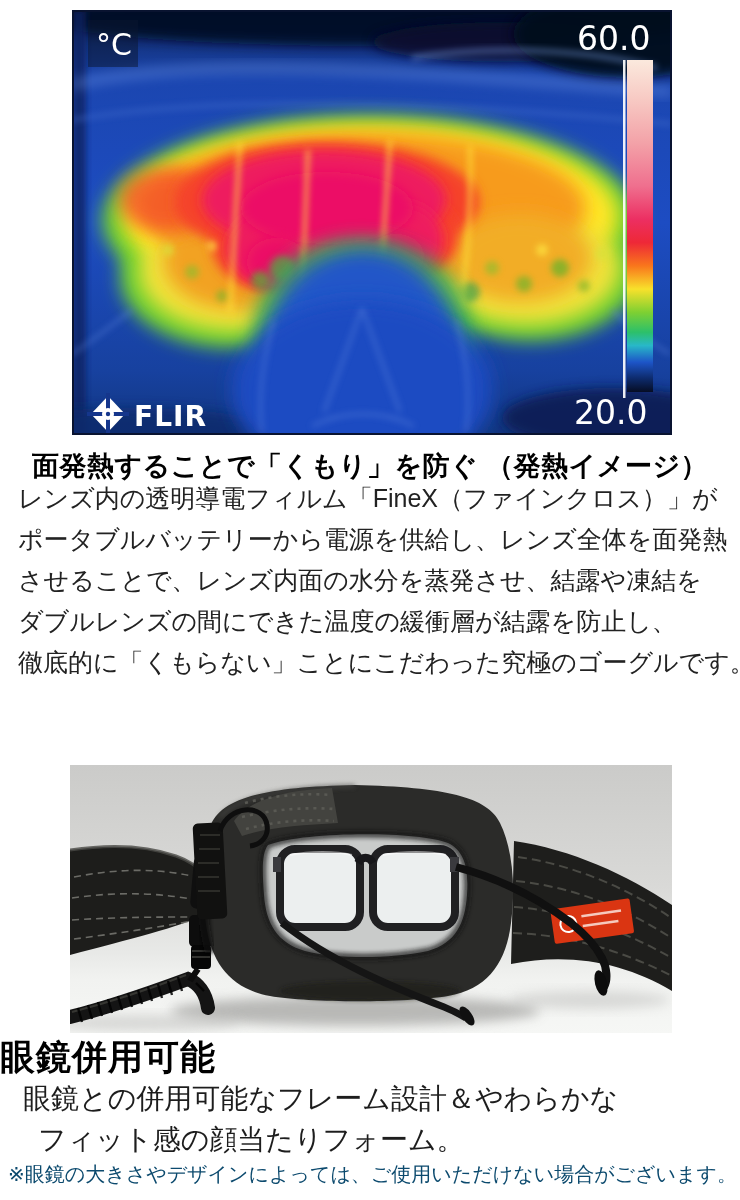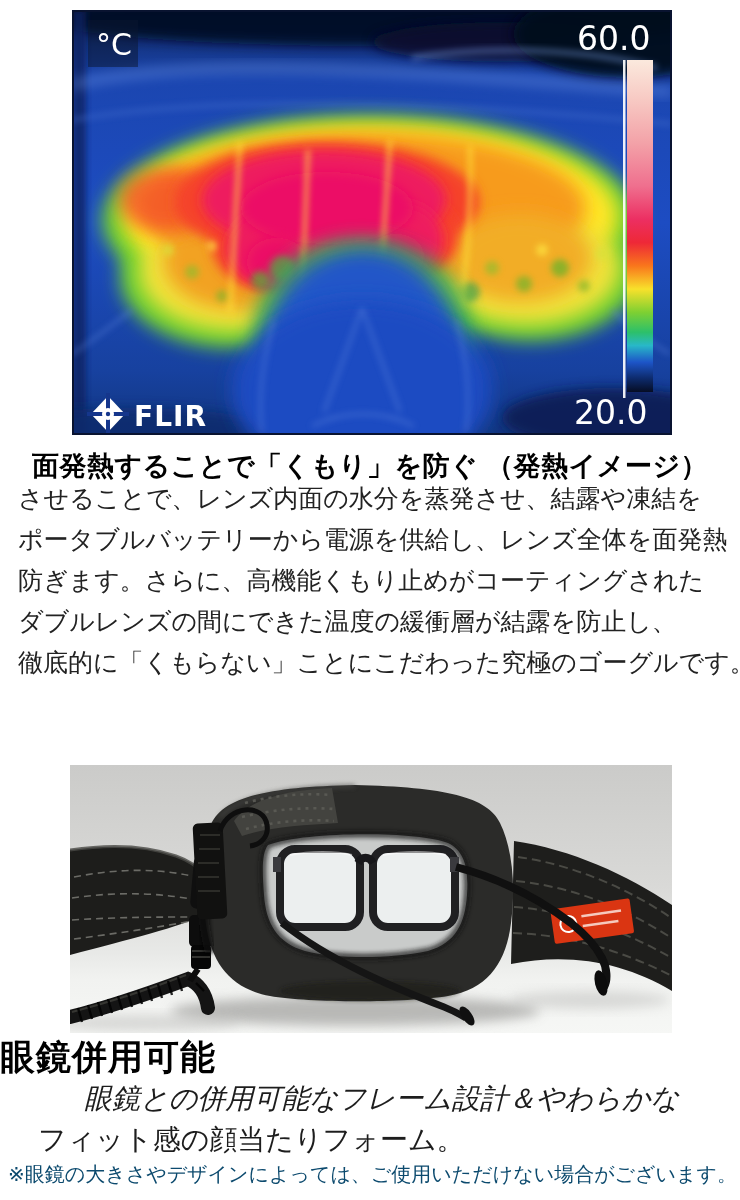--- a/index.html
+++ b/index.html
@@ -19,21 +19,21 @@
   .para{
     left:18px;top:478px;width:712px;margin:0;
     font-size:25px;line-height:41px;color:#222;
   }
   .para span{display:block;white-space:nowrap;}
   .h2{
     left:0;top:1034px;width:740px;
     font-size:35px;font-weight:bold;color:#000;letter-spacing:1px;
   }
   .body2{left:0;top:1078px;width:740px;margin:0;font-size:28px;line-height:41px;color:#1d1d1d;}
-  .body2 .l1{display:block;padding-left:84px;white-space:nowrap;font-style:italic;}
+  .body2 .l1{display:block;padding-left:23px;white-space:nowrap;}
   .body2 .l2{display:block;padding-left:38px;white-space:nowrap;}
   .note{left:8px;top:1161px;width:732px;font-size:20px;color:#0c4a6e;white-space:nowrap;}
   svg text{font-family:"DejaVu Sans","Liberation Sans",sans-serif;}
 </style>
 </head>
 <body>
 
 <div class="abs thermal-wrap">
 <svg width="600" height="425" viewBox="0 0 600 425">
   <defs>
@@ -166,23 +166,23 @@
       <circle cx="36" cy="404" r="2.2" fill="#15368c"></circle>
       <text x="62" y="416" font-size="28" font-weight="bold" letter-spacing="1" fill="#ffffff">FLIR</text>
     </g>
     <rect x="1" y="1" width="598" height="423" fill="none" stroke="#091330" stroke-width="2"></rect>
   </g>
 </svg>
 </div>
 
 <div class="abs h1">面発熱することで「くもり」を防ぐ （発熱イメージ）</div>
 <p class="abs para">
+  <span>レンズ内の透明導電フィルム「FineX（ファインクロス）」が</span>
+  <span>ポータブルバッテリーから電源を供給し、レンズ全体を面発熱</span>
   <span>させることで、レンズ内面の水分を蒸発させ、結露や凍結を</span>
-  <span>ポータブルバッテリーから電源を供給し、レンズ全体を面発熱</span>
-  <span>防ぎます。さらに、高機能くもり止めがコーティングされた</span>
   <span>ダブルレンズの間にできた温度の緩衝層が結露を防止し、</span>
   <span>徹底的に「くもらない」ことにこだわった究極のゴーグルです。</span>
 </p>
 
 <div class="abs photo-wrap">
 <svg width="602" height="268" viewBox="0 0 602 268">
   <defs>
     <clipPath id="pclip">
           <rect x="0" y="0" width="602" height="268"></rect>
         </clipPath>

